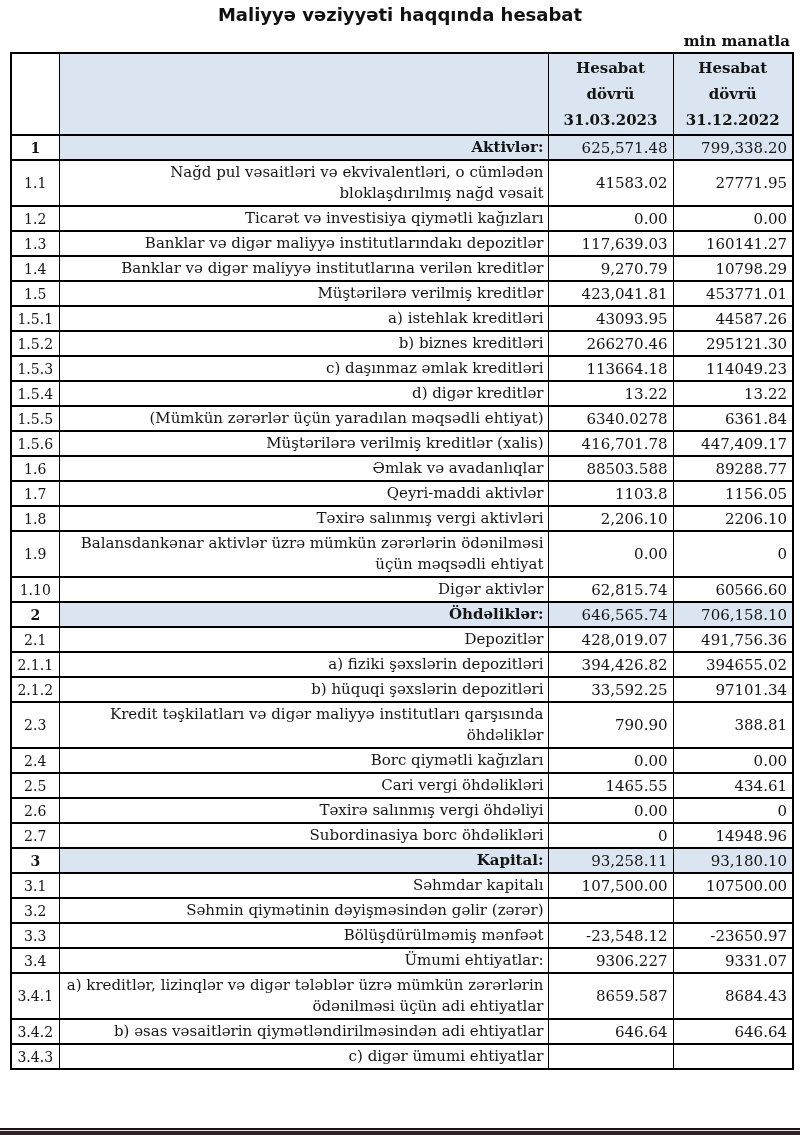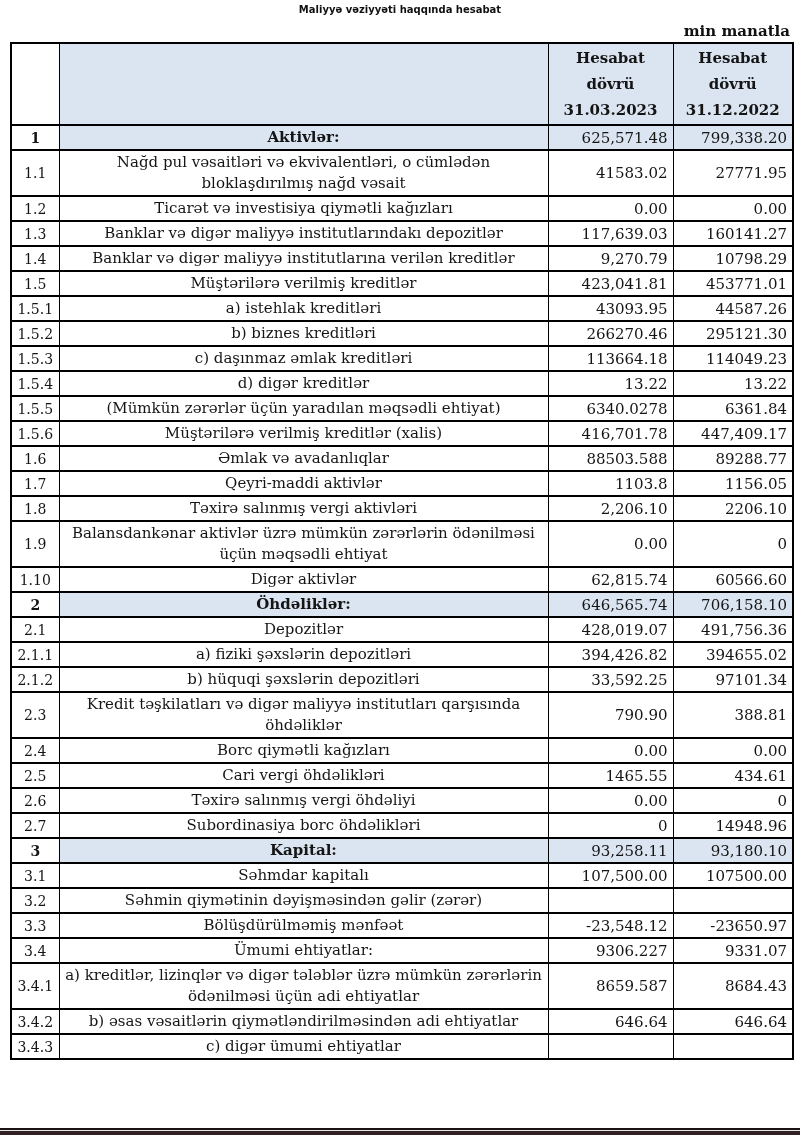--- a/index.html
+++ b/index.html
@@ -7,21 +7,21 @@
     margin: 0; padding: 0;
     width: 800px; height: 1135px;
     background: #ffffff;
     color: #151515;
     font-family: "DejaVu Serif", "Liberation Serif", serif;
     position: relative;
     overflow: hidden;
   }
   .page-title {
     font-family: "DejaVu Sans", "Liberation Sans", sans-serif;
-    font-size: 10px;
+    font-size: 18px;
     font-weight: bold;
     text-align: center;
     margin: 4px 0 0 0;
     color: #111;
   }
   .unit-note {
     font-size: 15px;
     font-weight: bold;
     text-align: right;
     padding-right: 10px;
@@ -51,21 +51,21 @@
     line-height: 26px;
   }
   .fin-table thead th.col-no { background: #ffffff; }
   .fin-table td {
     font-size: 15px;
     vertical-align: middle;
     padding: 1px 4px;
     background: #ffffff;
   }
   td.cell-no   { text-align: center; font-size: 14px; padding: 1px 1px; }
-  td.cell-desc { text-align: center; line-height: 21px; }
+  td.cell-desc { text-align: right; line-height: 21px; }
   td.cell-val  { text-align: right; padding-right: 5px; white-space: nowrap; }
   tr.h1 { height: 24px; }
   tr.h2 { height: 32px; }
   tr.section td.cell-desc,
   tr.section td.cell-val { background: var(--hl, #dbe5f1); }
   tr.section td.cell-no,
   tr.section td.cell-desc { font-weight: bold; }
   .bottom-bar {
     position: absolute;
     left: 0; bottom: 0;

